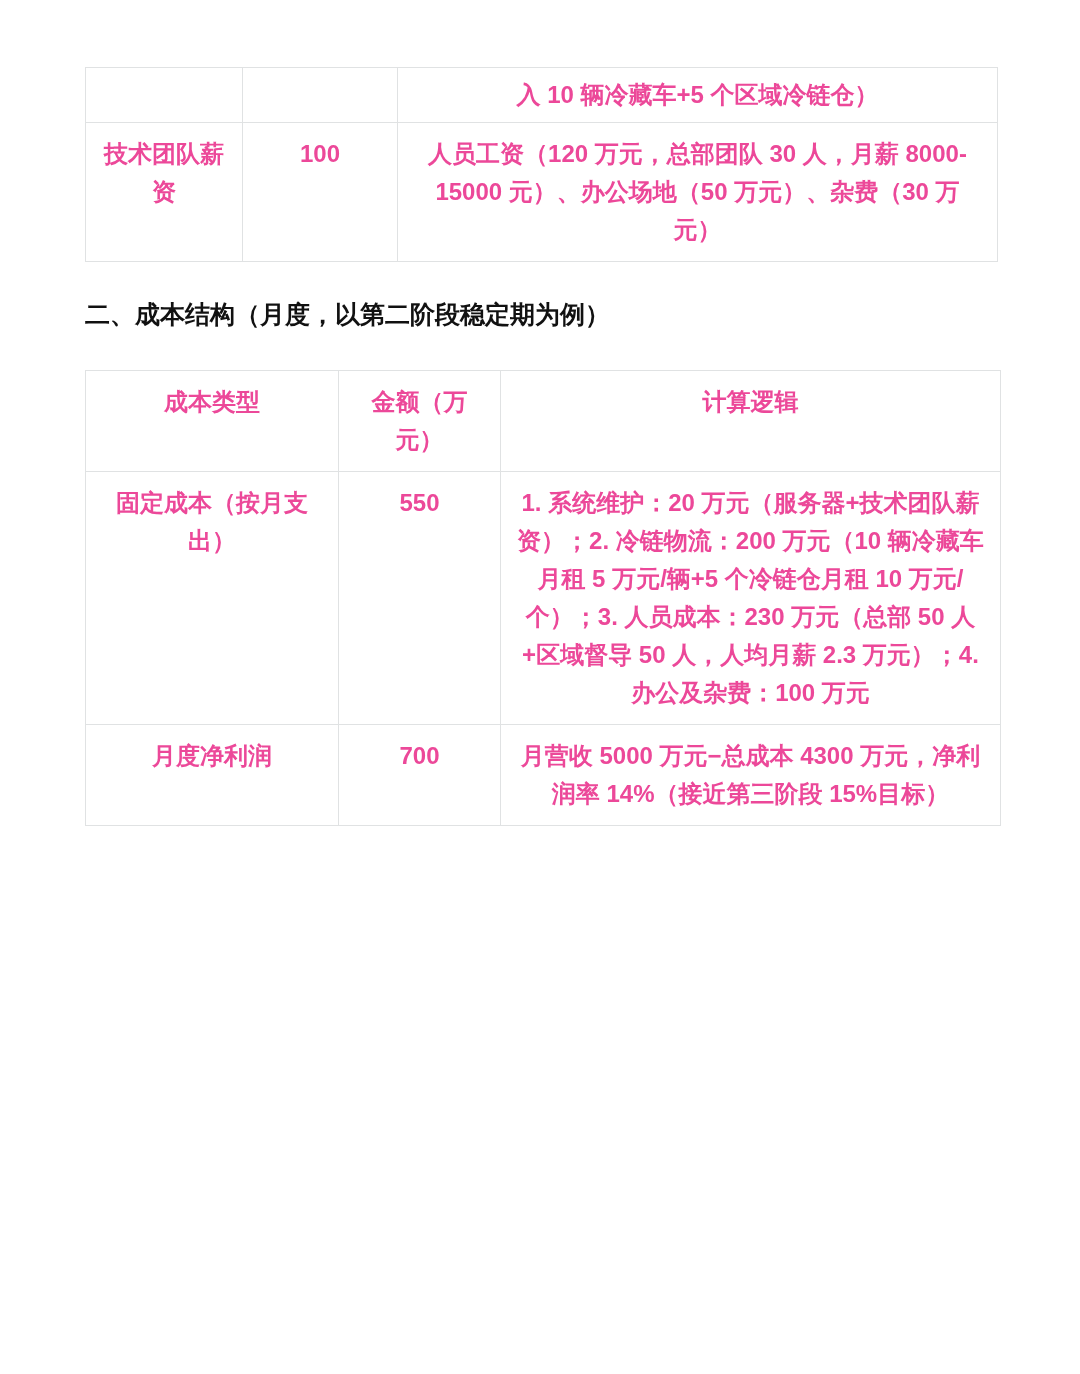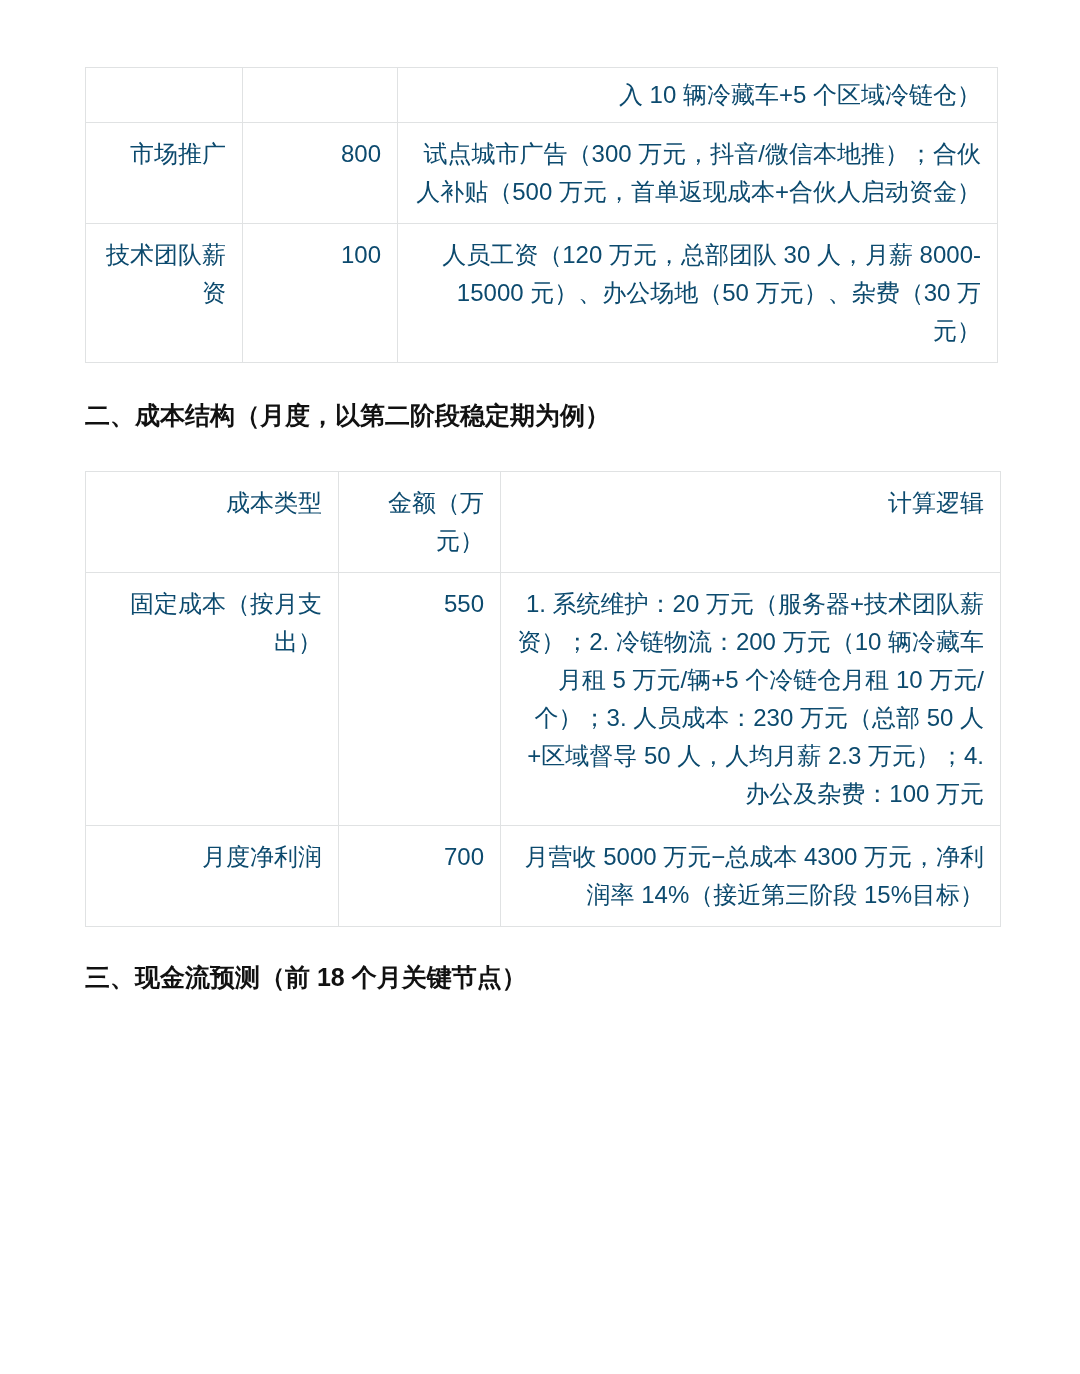--- a/index.html
+++ b/index.html
@@ -23,28 +23,28 @@
   table.doc-table {
     border-collapse: collapse;
     table-layout: fixed;
     margin-left: 85px;
     background: #ffffff;
   }
   table.doc-table td,
   table.doc-table th {
     border: 1px solid #e0e2e3;
     vertical-align: top;
-    text-align: right;
+    text-align: center;
     padding: 12px 16px;
     font-size: 24px;
     line-height: 38px;
-    font-weight: 400;
+    font-weight: 700;
     overflow-wrap: break-word;
     word-break: normal;
-    color: #0c4a6e;
+    color: #ec4899;
   }
   
   #table-continuation { margin-top: 67px; width: 912px; }
   #table-continuation .col-type   { width: 157px; }
   #table-continuation .col-amount { width: 155px; }
   #table-continuation .col-detail { width: 600px; }
   #table-continuation tr.row-cut td { padding-top: 8px; padding-bottom: 8px; }
 
   
   #table-cost { width: 915px; }
@@ -74,25 +74,20 @@
       <col class="col-amount">
       <col class="col-detail">
     </colgroup>
     <tbody>
       <tr class="row-cut">
         <td></td>
         <td></td>
         <td>入 10 辆冷藏车+5 个区域冷链仓）</td>
       </tr>
       <tr>
-        <td>市场推广</td>
-        <td>800</td>
-        <td>试点城市广告（300 万元，抖音/微信本地推）；合伙人补贴（500 万元，首单返现成本+合伙人启动资金）</td>
-      </tr>
-      <tr>
         <td>技术团队薪资</td>
         <td>100</td>
         <td>人员工资（120 万元，总部团队 30 人，月薪 8000-15000 元）、办公场地（50 万元）、杂费（30 万元）</td>
       </tr>
     </tbody>
   </table>
 
   <h2 class="section-heading" id="heading-cost-structure">二、成本结构（月度，以第二阶段稳定期为例）</h2>
 
   <table class="doc-table" id="table-cost">
@@ -115,15 +110,14 @@
         <td>1. 系统维护：20 万元（服务器+技术团队薪资）；2. 冷链物流：200 万元（10 辆冷藏车月租 5 万元/辆+5 个冷链仓月租 10 万元/个）；3. 人员成本：230 万元（总部 50 人+区域督导 50 人，人均月薪 2.3 万元）；4. 办公及杂费：100 万元</td>
       </tr>
       <tr>
         <td>月度净利润</td>
         <td>700</td>
         <td>月营收 5000 万元−总成本 4300 万元，净利润率 14%（接近第三阶段 15%目标）</td>
       </tr>
     </tbody>
   </table>
 
-  <h2 class="section-heading" id="heading-cashflow">三、现金流预测（前 18 个月关键节点）</h2>
 
 </div>
 
 </body></html>

